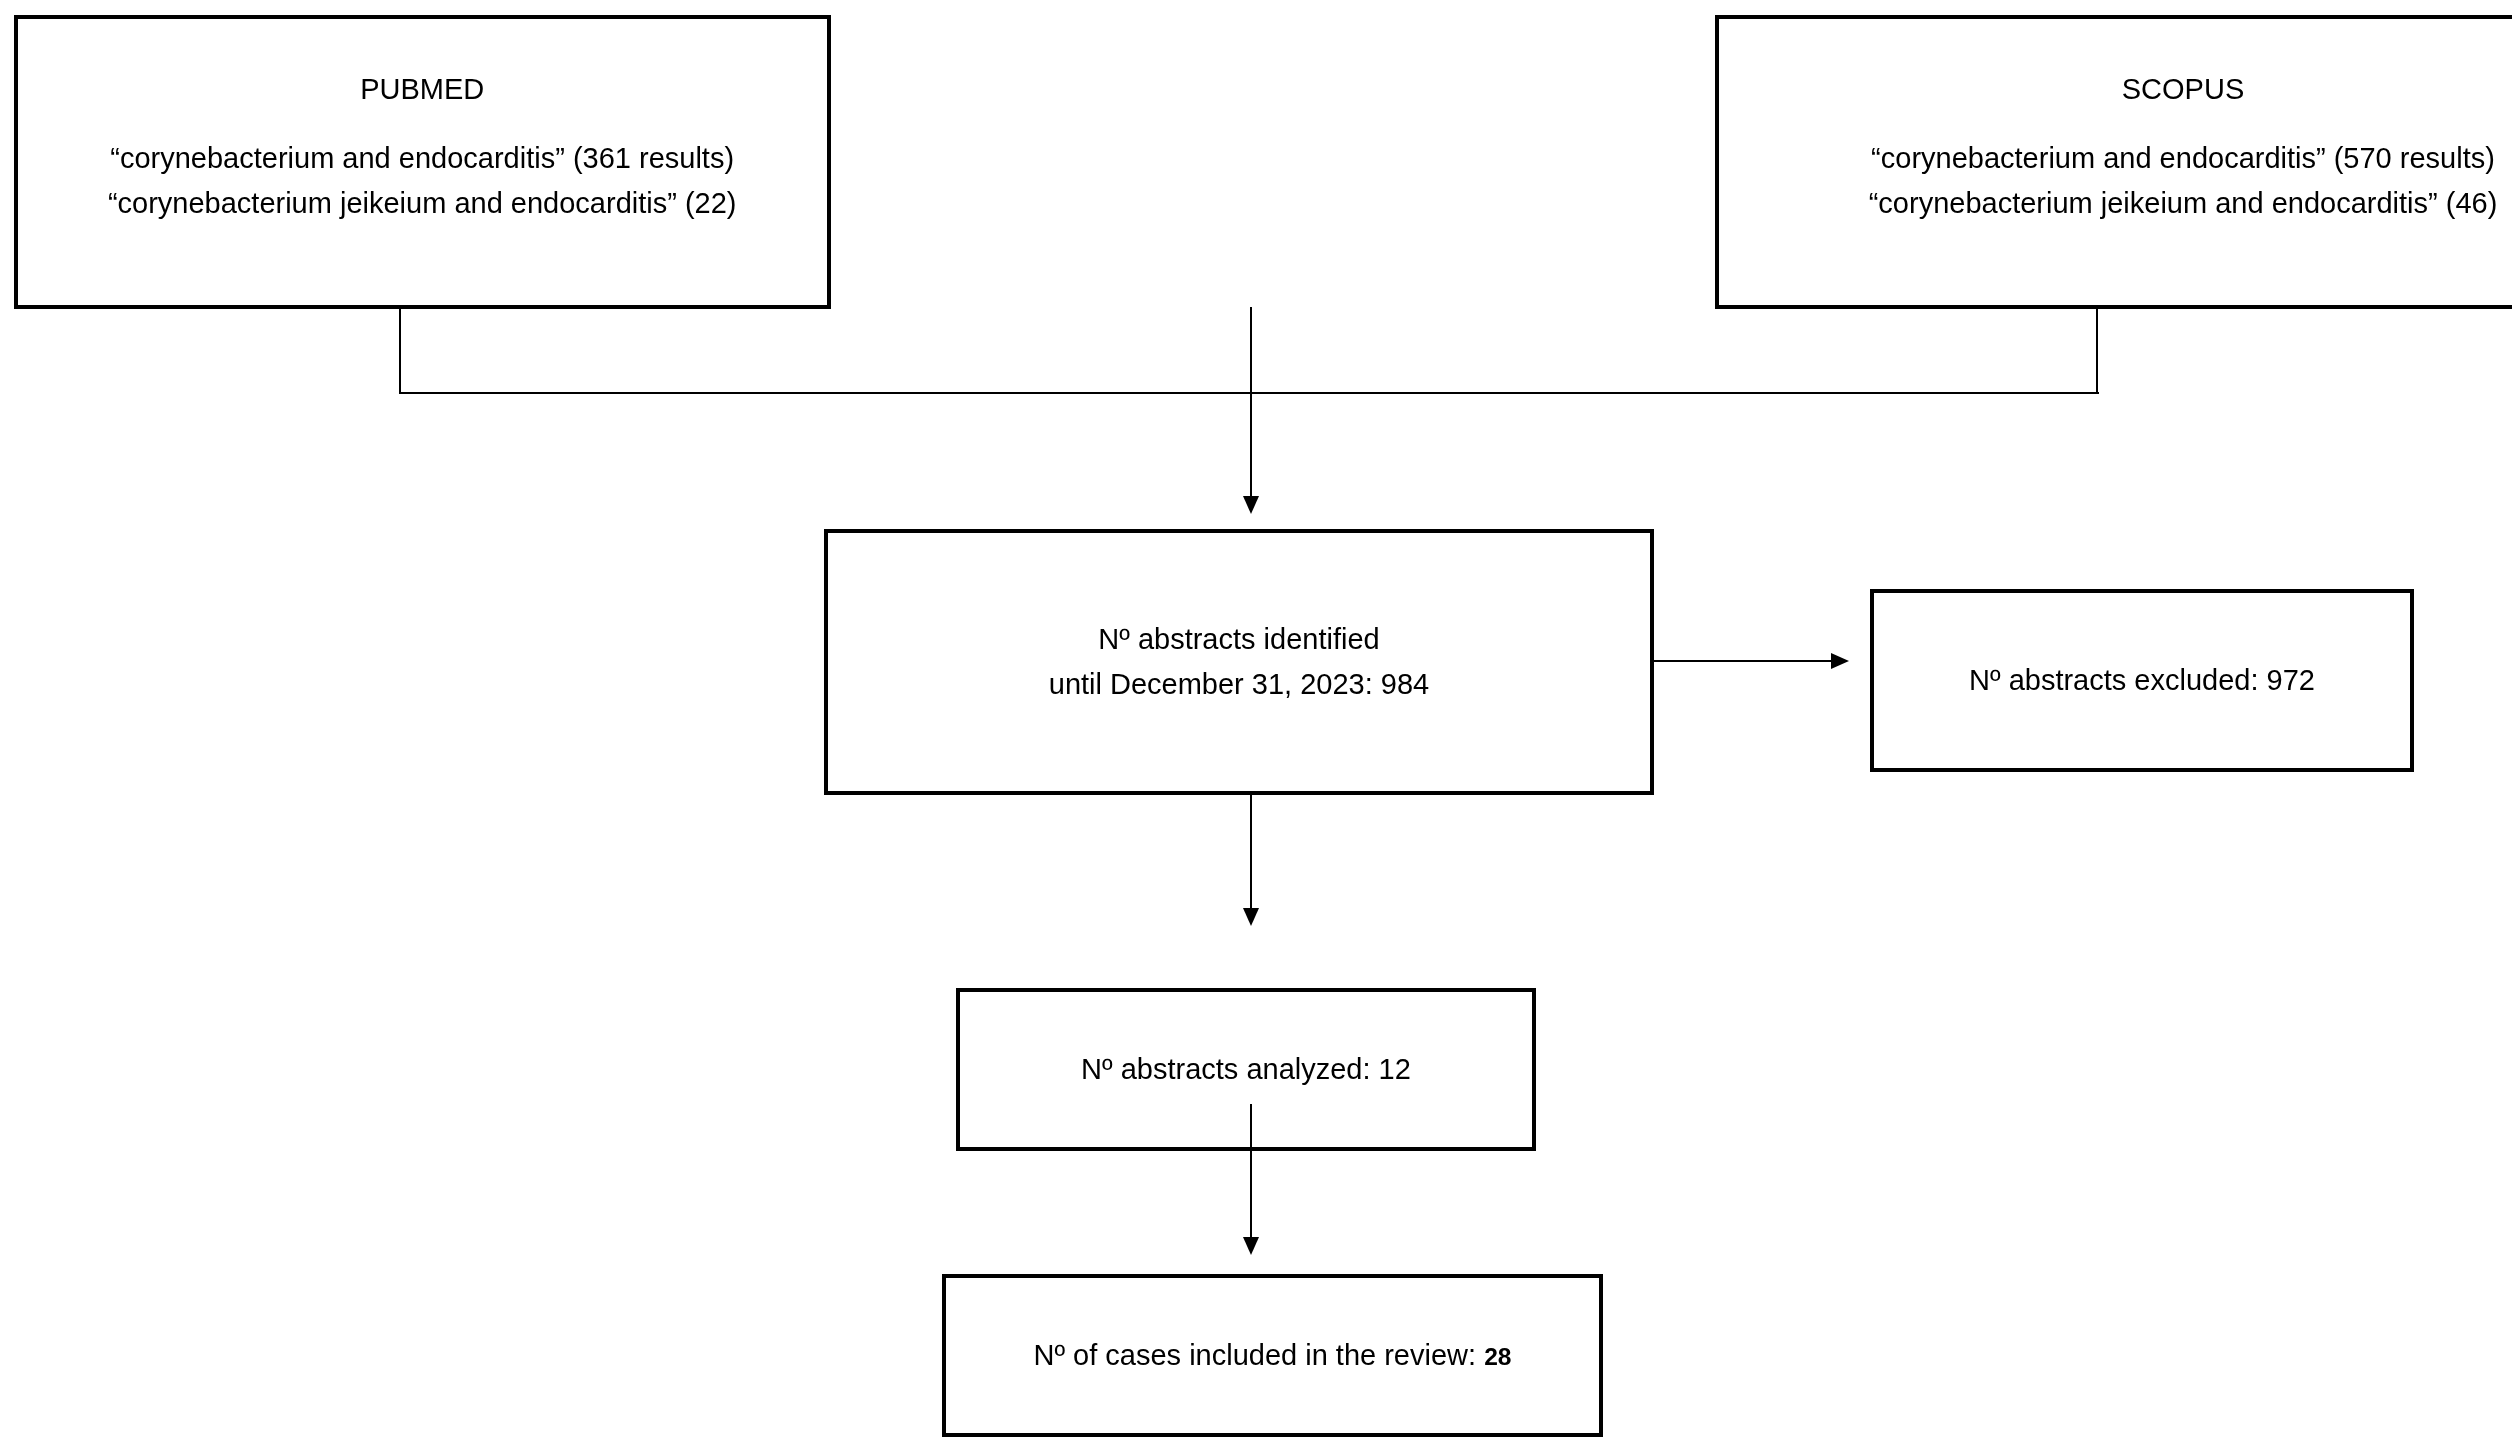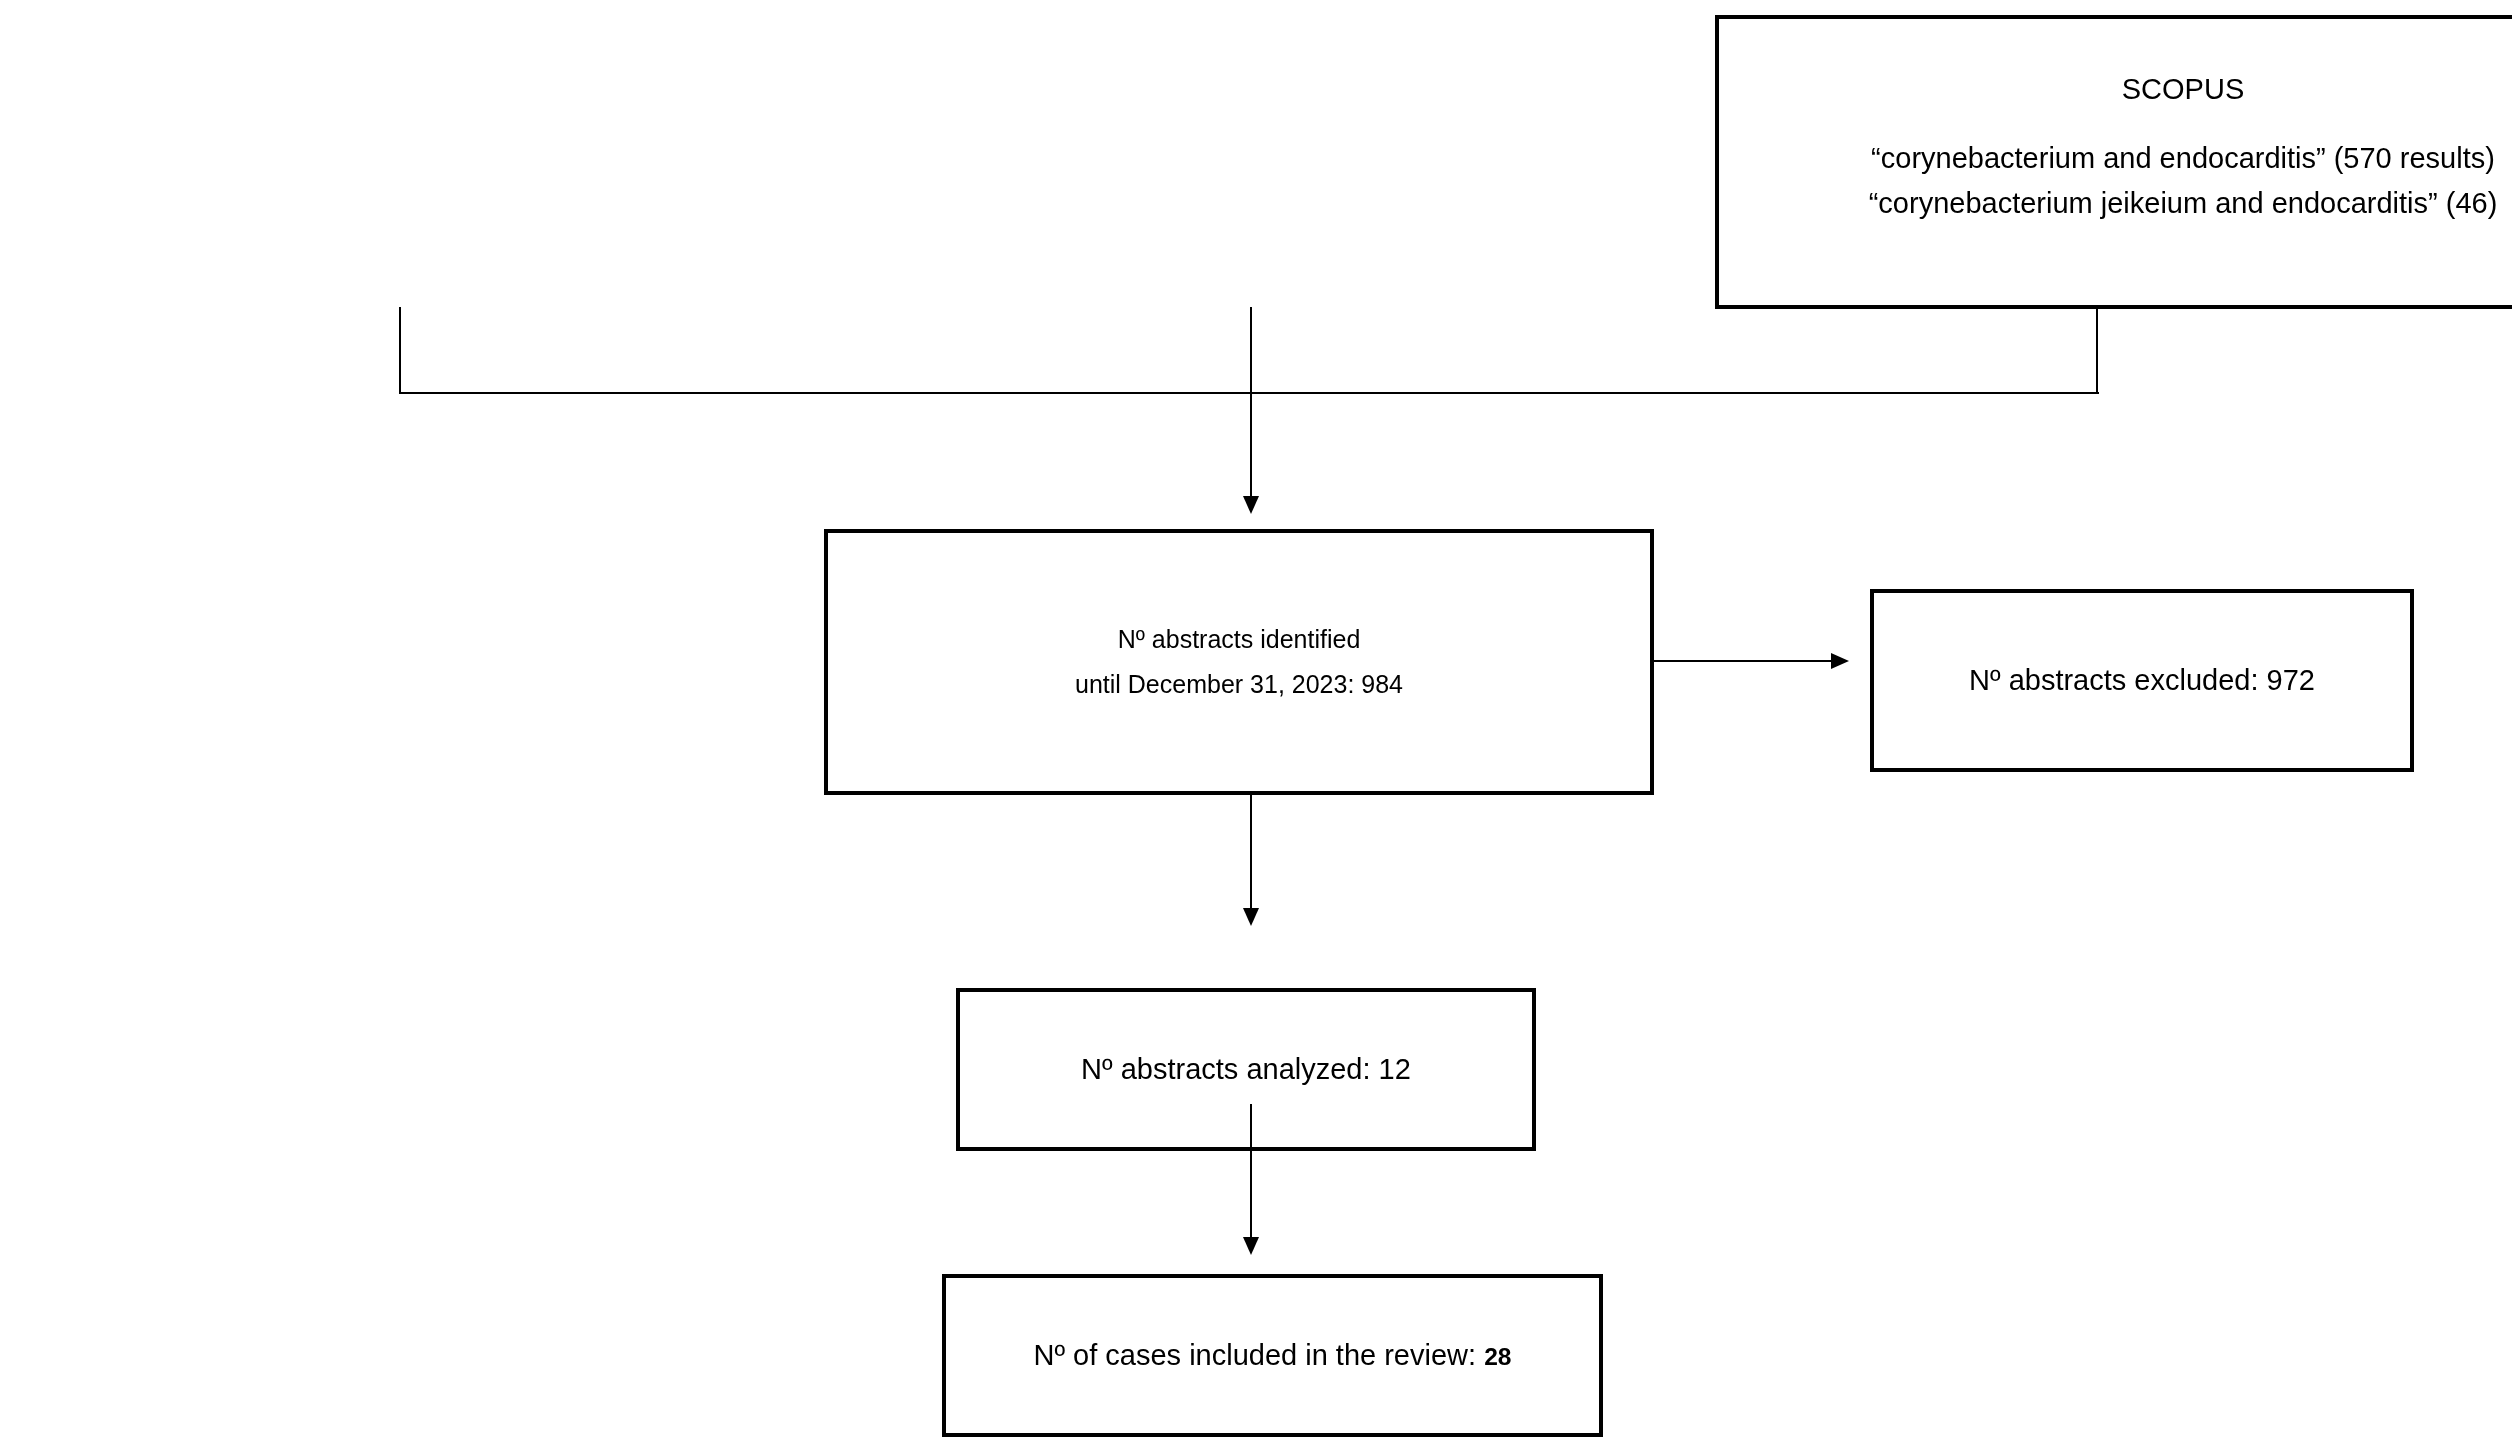--- a/index.html
+++ b/index.html
@@ -41,21 +41,21 @@
   }
   .src-queries {
     margin-top: 30px;
     font-size: 29px;
     line-height: 45px;
   }
   .two-line {
     flex-direction: column;
   }
   .two-line .tl {
-    font-size: 25px;
+    font-size: 29px;
     line-height: 45px;
   }
   .count-small {
     font-size: 24.6px;
     font-weight: bold;
   }
   .line {
     position: absolute;
     background: #000000;
   }
@@ -74,20 +74,27 @@
     border-top: 8.2px solid transparent;
     border-bottom: 8.2px solid transparent;
     border-left: 18.4px solid #000000;
   }
 </style>
 </head>
 <body>
 
 <div class="canvas">
 
+  <div class="box src-box" style="left:13.7px; top:15px; width:817px; height:294px;">
+    <div class="src-title">PUBMED</div>
+    <div class="src-queries">
+      <div>“corynebacterium and endocarditis” (361 results)</div>
+      <div>“corynebacterium jeikeium and endocarditis” (22)</div>
+    </div>
+  </div>
 
 
   <div class="box src-box" style="left:1715px; top:15px; width:936px; height:294px;">
     <div class="src-title">SCOPUS</div>
     <div class="src-queries">
       <div>“corynebacterium and endocarditis” (570 results)</div>
       <div>“corynebacterium jeikeium and endocarditis” (46)</div>
     </div>
   </div>
 

